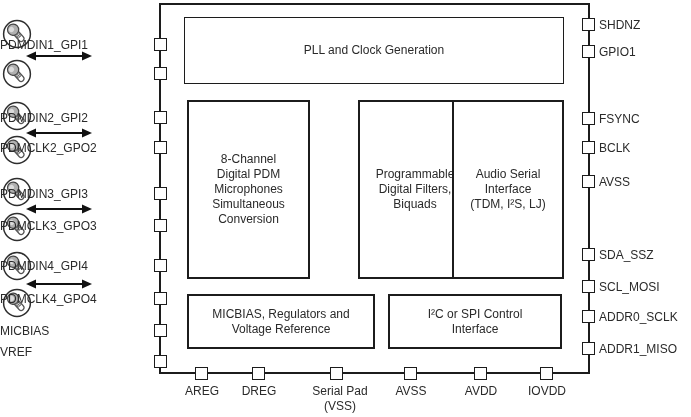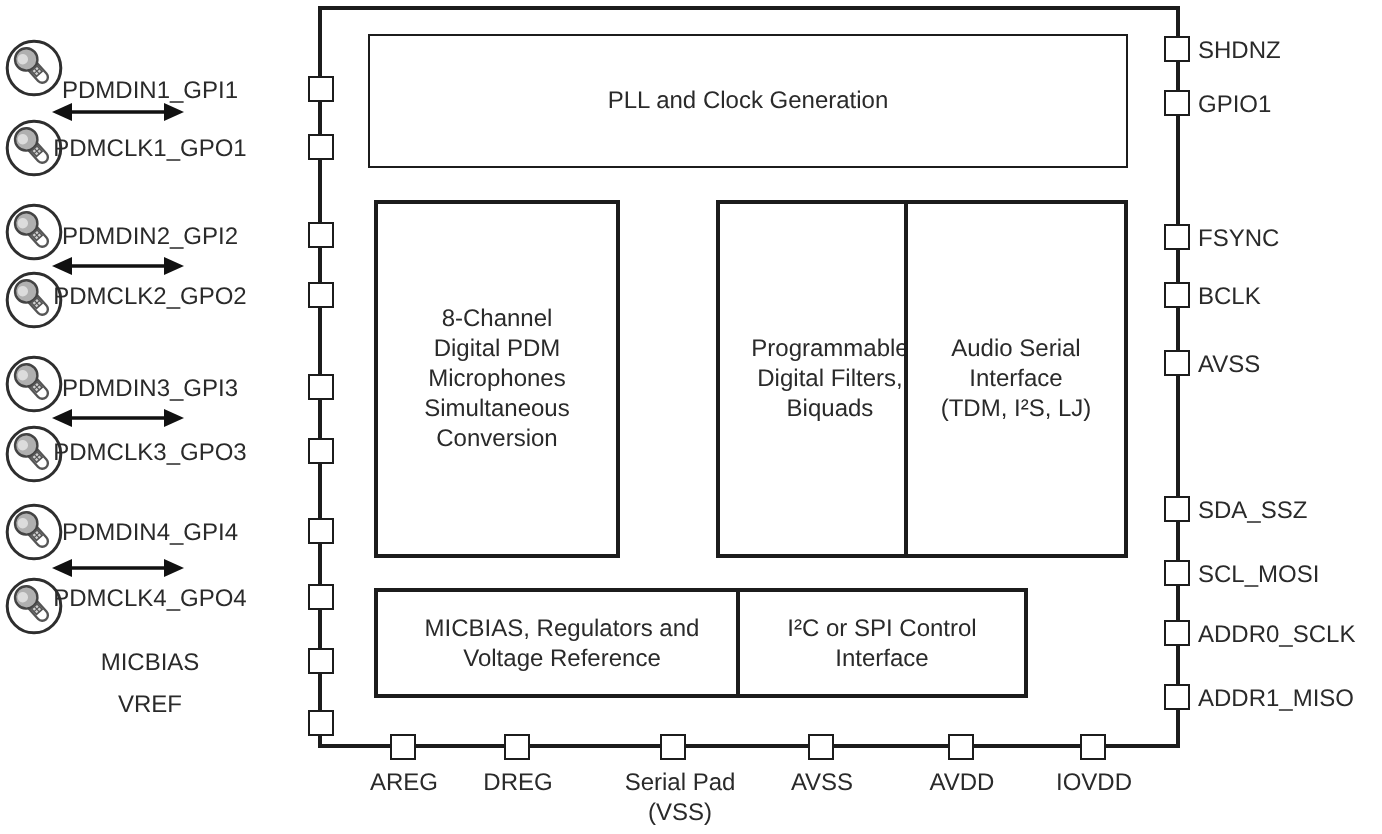--- a/index.html
+++ b/index.html
@@ -16,30 +16,30 @@
     position:absolute; border:2px solid #1c1c1c; box-sizing:border-box;
     background:#fff; display:flex; align-items:center; justify-content:center;
     text-align:center; font-size:12px; line-height:15px;
   }
   .block .lbl { white-space:pre-line; }
   .pll      { left:184px; top:17px;  width:380px; height:67px; border-width:1.5px; }
   .pdm      { left:187px; top:100px; width:123px; height:179px; }
   .filters  { left:322px; top:100px; width:114px; height:179px;margin-left:36px; }
   .asi      { left:452px; top:100px; width:112px; height:179px; }
   .micbias  { left:187px; top:294px; width:188px; height:55px; }
-  .i2c      { left:368px; top:294px; width:146px; height:55px; }
+  .i2c      { left:388px; top:294px; width:174px; height:55px; }
   .pin {
     position:absolute; width:13px; height:13px; box-sizing:border-box;
     border:1.6px solid #1c1c1c; background:#fff;
   }
   .plabel {
     position:absolute; font-size:12px; height:16px; line-height:16px;
     white-space:nowrap;
   }
-  .plabel.left  { left:0; width:150px; text-align:center; }
+  .plabel.left  { left:0; width:150px; text-align:left; }
   .plabel.right { left:599px; text-align:right; }
   .blabel {
     position:absolute; top:384px; width:100px; text-align:center;
     font-size:12px; line-height:15px; white-space:pre-line;
   }
   .mic { position:absolute; left:2px; width:30px; height:30px; }
   .arrow { position:absolute; left:25px; width:68px; height:12px; }
 </style>
 </head>
 <body>
@@ -140,21 +140,20 @@
   <div class="pin" style="left:154px; top:111px"></div>
   <div class="pin" style="left:154px; top:141px"></div>
   <div class="pin" style="left:154px; top:187px"></div>
   <div class="pin" style="left:154px; top:219px"></div>
   <div class="pin" style="left:154px; top:259px"></div>
   <div class="pin" style="left:154px; top:292px"></div>
   <div class="pin" style="left:154px; top:324px"></div>
   <div class="pin" style="left:154px; top:355px"></div>
 
   <div class="plabel left" style="top:37px">PDMDIN1_GPI1</div>
-  <div class="plabel left" style="top:66px">PDMCLK1_GPO1</div>
   <div class="plabel left" style="top:110px">PDMDIN2_GPI2</div>
   <div class="plabel left" style="top:140px">PDMCLK2_GPO2</div>
   <div class="plabel left" style="top:186px">PDMDIN3_GPI3</div>
   <div class="plabel left" style="top:218px">PDMCLK3_GPO3</div>
   <div class="plabel left" style="top:258px">PDMDIN4_GPI4</div>
   <div class="plabel left" style="top:291px">PDMCLK4_GPO4</div>
   <div class="plabel left" style="top:323px">MICBIAS</div>
   <div class="plabel left" style="top:344px">VREF</div>
 
   <div class="pin" style="left:582px; top:18px"></div>

